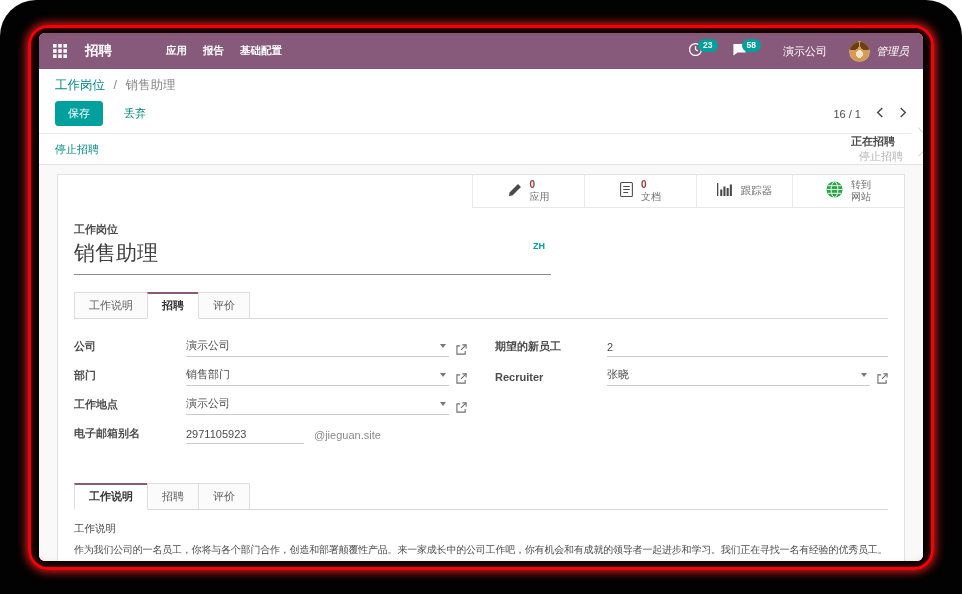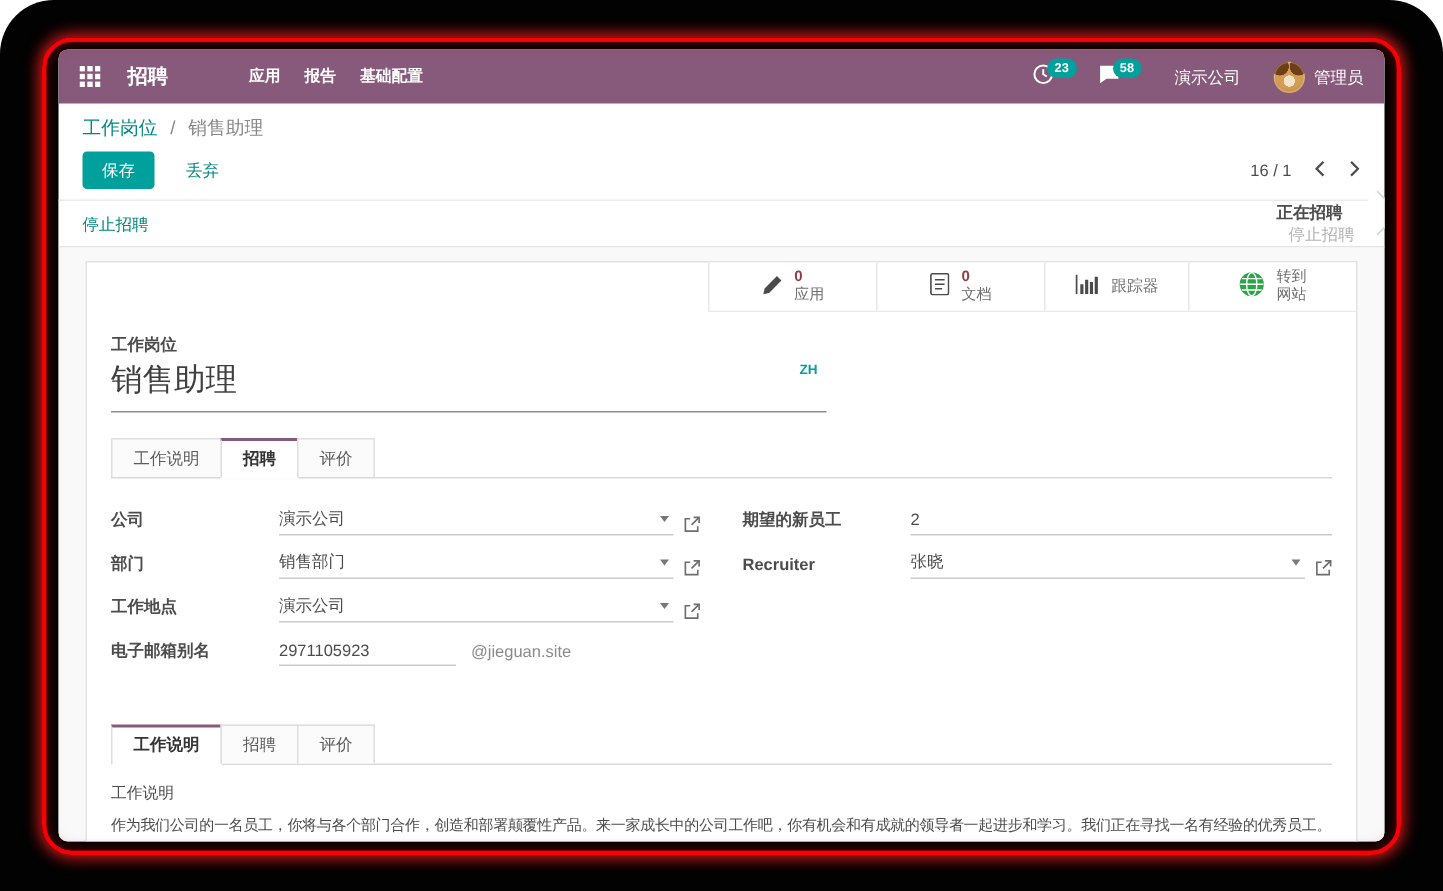--- a/index.html
+++ b/index.html
@@ -23,21 +23,21 @@
     padding:1.5px 5px;margin-left:-5px;position:relative;top:-6px;}
   .nav-company{font-size:11px;margin-left:22px;cursor:pointer;}
   .user-menu{display:flex;align-items:center;margin-left:22px;cursor:pointer;gap:6px;}
   .avatar{width:21px;height:21px;border-radius:50%;flex-shrink:0;
     background:
       radial-gradient(circle at 50% 62%, #f2e3c8 0 22%, rgba(0,0,0,0) 23%),
       radial-gradient(circle at 20% 16%, #6e3f16 0 24%, rgba(0,0,0,0) 25%),
       radial-gradient(circle at 80% 16%, #6e3f16 0 24%, rgba(0,0,0,0) 25%),
       radial-gradient(circle at 50% 42%, #d49c55 0 55%, #a9793a 100%);
     box-shadow:0 0 0 1px rgba(255,255,255,.25) inset;}
-  .user-name{font-size:11px;}
+  .user-name{font-size:11px;font-style:italic;}
 
   
   .control-panel{padding:8px 16px 7px;}
   .breadcrumb{font-size:12.5px;}
   .breadcrumb a{color:#008784;text-decoration:none;cursor:pointer;}
   .breadcrumb .sep{color:#888;margin:0 5px;}
   .breadcrumb .current{color:#888;}
   .cp-row{display:flex;align-items:center;margin-top:7px;}
   .btn-save{background:#00a09d;border:1px solid #00a09d;color:#fff;font-size:11px;
     padding:4px 12px;border-radius:3px;cursor:pointer;font-family:inherit;}

